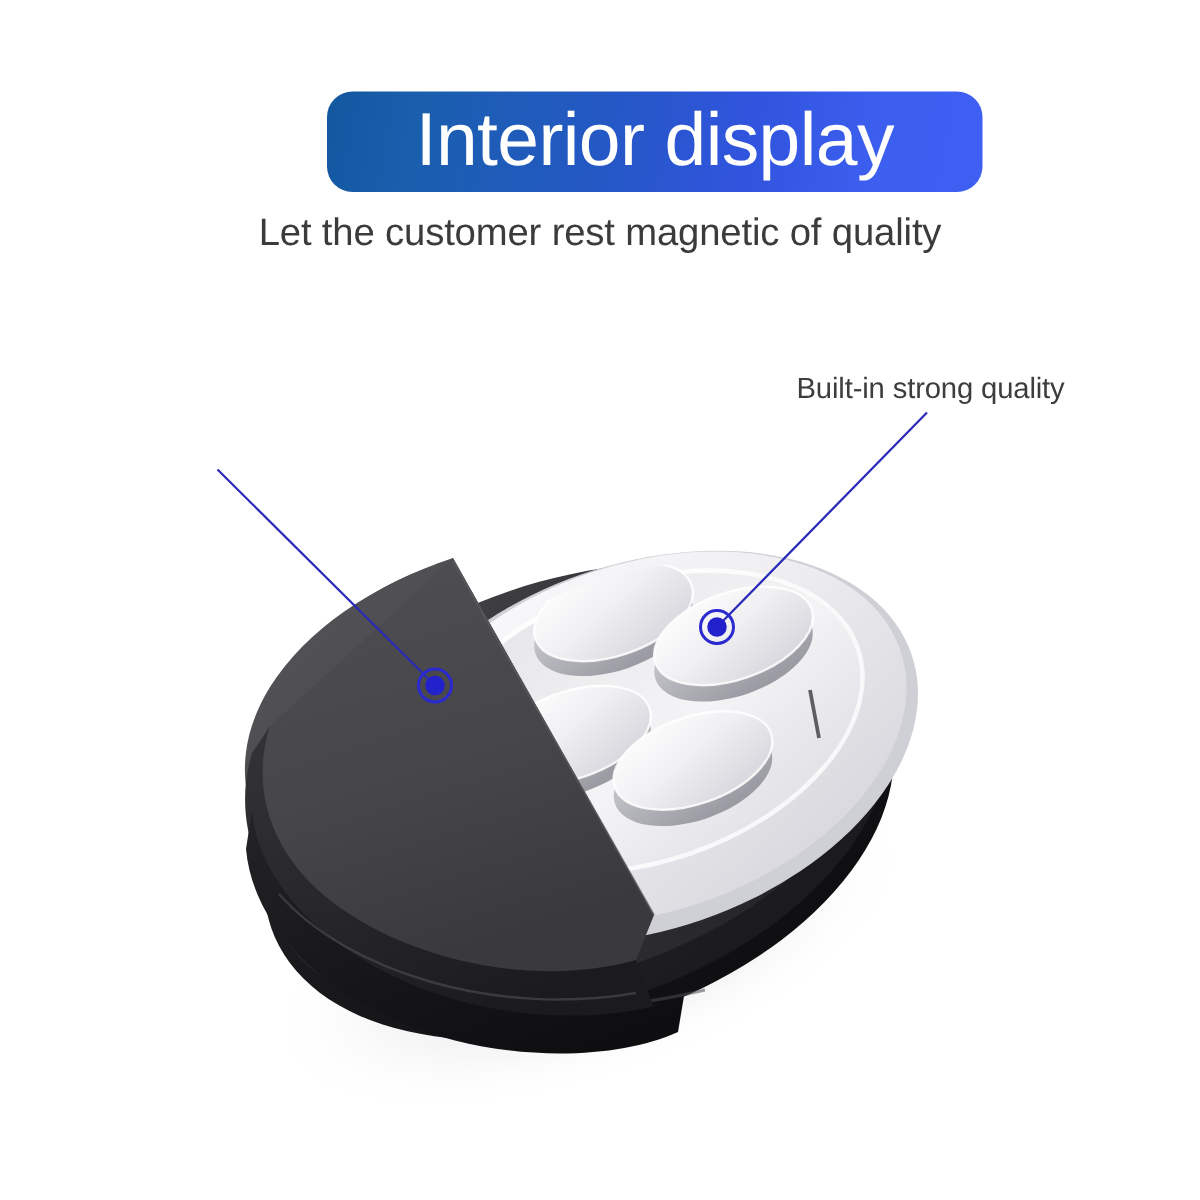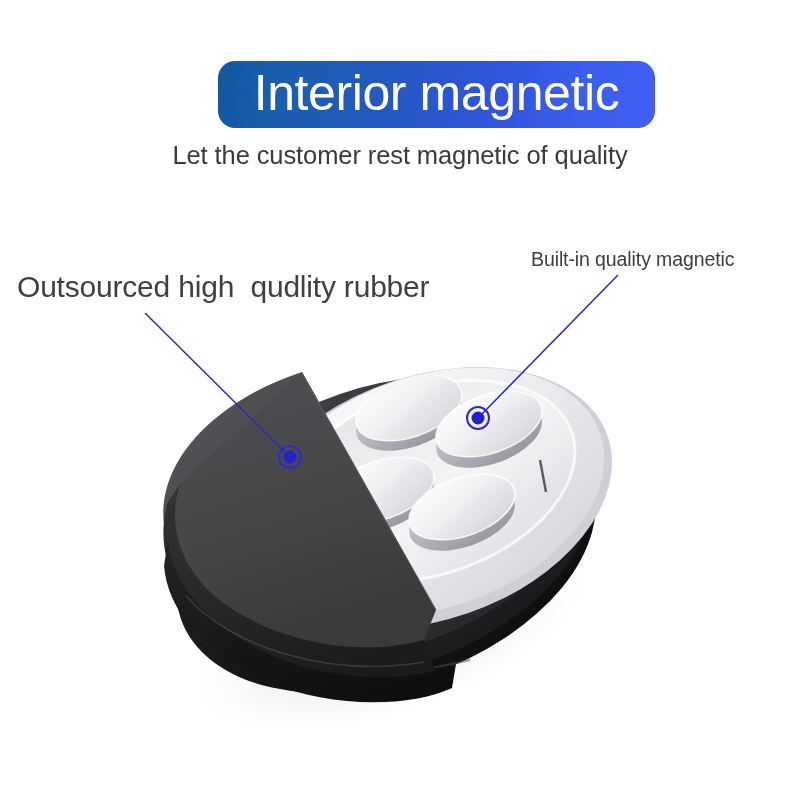--- a/index.html
+++ b/index.html
@@ -253,28 +253,27 @@
              L 452 688
              C 408 708 330 708 268 682
              C 206 656 168 612 164 566 Z" fill="url(#gRimBlack)"></path>
 
     <path d="M 186 596 C 232 648 330 678 424 662" fill="none" stroke="#5a5a5e" stroke-width="1.6" opacity="0.5"></path>
 
     <path d="M 302 374 L 436 610" stroke="#5e5e63" stroke-width="1.4" fill="none" opacity="0.6"></path>
   </svg>
 
   <div id="title-banner">
-    <span id="title-text">Interior magnetic</span>
+    <span id="title-text">Interior display</span>
   </div>
 
   <div id="subtitle">Let the customer rest magnetic of quality</div>
 
-  <div id="label-left">Outsourced high  qudlity rubber</div>
-
-  <div id="label-right">Built-in quality magnetic</div>
+
+  <div id="label-right">Built-in strong quality</div>
 
   <svg id="callout-svg" class="art-svg" viewBox="0 0 800 800">
 
     <g>
       <line x1="145" y1="313" x2="288" y2="455" stroke="#2a2ab8" stroke-width="1.5"></line>
       <circle cx="290" cy="457" r="11" fill="none" stroke="#2a2ad0" stroke-width="2"></circle>
       <circle cx="290" cy="457" r="6.5" fill="#2222cc"></circle>
     </g>
 
     <g>

